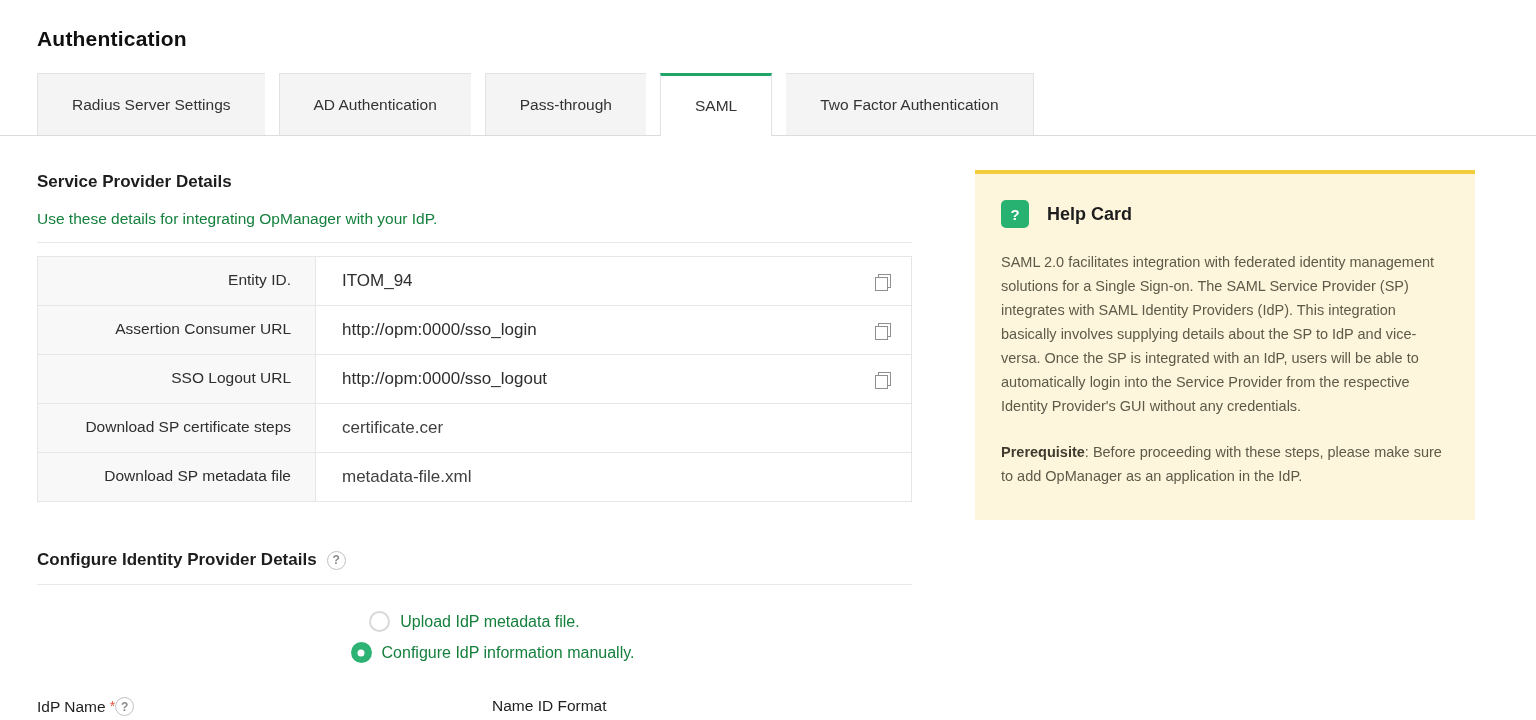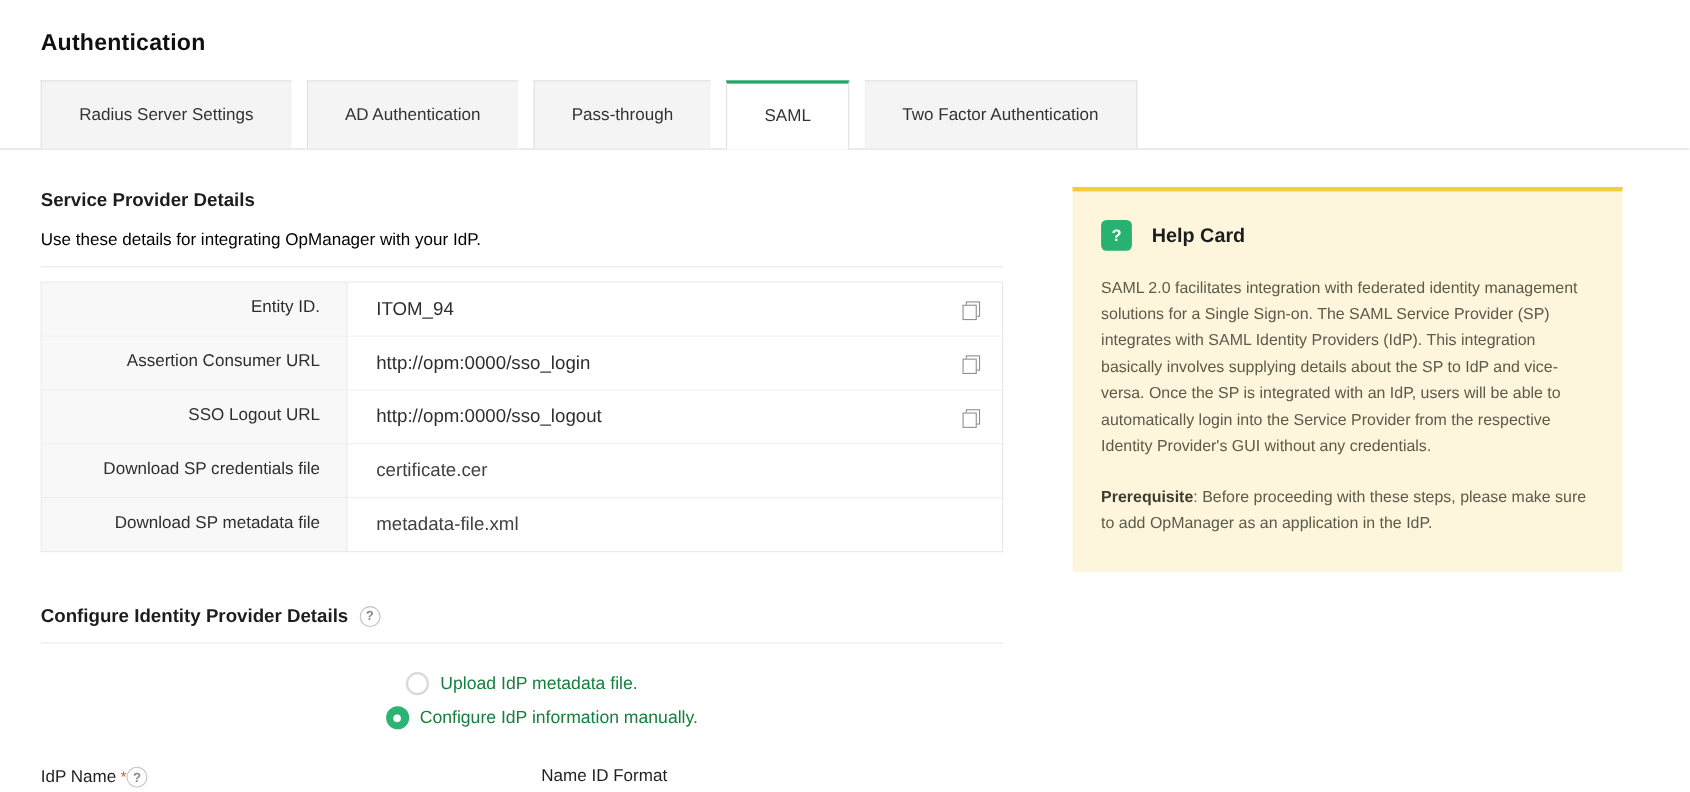--- a/index.html
+++ b/index.html
@@ -15,21 +15,21 @@
          border-top:1px solid #e2e2e2; border-left:1px solid #e2e2e2; font-size:15.5px; color:#333; cursor:pointer; }
   .tab:last-child { border-right:1px solid #e2e2e2; }
   .tab.active { background:#fff; border-top:3px solid #21a566; margin-bottom:-1px; height:63px;
                 border-left:1px solid #e2e2e2; border-right:1px solid #e2e2e2; }
   .tab.active + .tab { border-left:none; }
 
   
   .content { display:flex; padding-left:37px; }
   .left-col { width:875px; }
   .section-title { font-size:17px; font-weight:bold; color:#1d1d1d; margin-top:36px; display:flex; align-items:center; gap:10px; }
-  .subtitle { font-size:15.5px; color:#000000; margin-top:18px; }
+  .subtitle { font-size:15.5px; color:#15803d; margin-top:18px; }
   .divider { border-bottom:1px solid #e9e9e9; margin-top:14px; }
 
   
   .sp-table { margin-top:13px; border:1px solid #e6e6e6; }
   .sp-row { display:flex; border-bottom:1px solid #e6e6e6; }
   .sp-row:last-child { border-bottom:none; }
   .sp-label { width:278px; background:#f8f8f8; border-right:1px solid #e6e6e6; text-align:right;
               padding:14px 24px 14px 10px; font-size:15.5px; color:#2e2e2e; }
   .sp-value { flex:1; display:flex; align-items:flex-end; justify-content:space-between;
               padding:14px 20px 14px 26px; font-size:17px; color:#2e2e2e; background:#fff; }
@@ -128,21 +128,21 @@
         </div>
       </div>
       <div class="sp-row">
         <div class="sp-label">SSO Logout URL</div>
         <div class="sp-value">
           <span>http://opm:0000/sso_logout</span>
           <span class="copy-icon"></span>
         </div>
       </div>
       <div class="sp-row">
-        <div class="sp-label">Download SP credentials file</div>
+        <div class="sp-label">Download SP certificate steps</div>
         <div class="sp-value">
           <a class="sp-link">certificate.cer</a>
         </div>
       </div>
       <div class="sp-row">
         <div class="sp-label">Download SP metadata file</div>
         <div class="sp-value">
           <a class="sp-link">metadata-file.xml</a>
         </div>
       </div>

